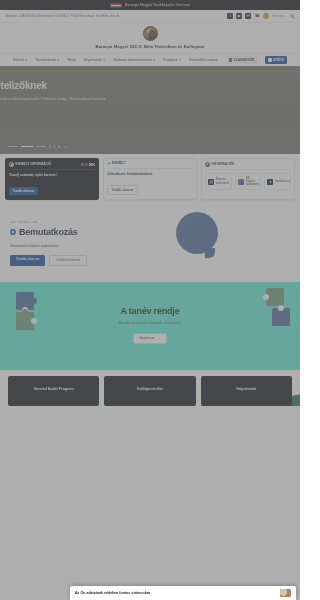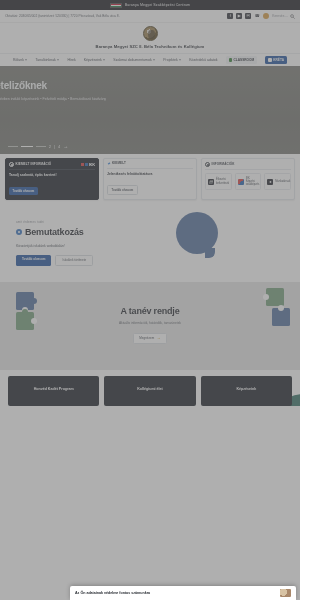--- a/index.html
+++ b/index.html
@@ -178,21 +178,21 @@
     background: #2b2e35; color: #fff; font-size: 4px;
     display: flex; align-items: center; justify-content: center;
   }
   .ii-ico.multi {
     background: linear-gradient(135deg,#d93a3a 0 50%,#1f5fb0 50% 100%);
   }
   .ii-ico.plain { background: #1d2128; }
   .ii-txt { font-size: 2.6px; color: #3a3f47; line-height: 1.3; min-width: 0; }
 
   
-  .section-a { position: relative; padding: 14px 16px 16px; background: #fff; overflow: hidden; }
+  .section-a { position: relative; padding: 14px 10px 16px; background: #fff; overflow: hidden; }
   .bubble {
     position: absolute; right: 82px; top: 6px;
     width: 42px; height: 42px; border-radius: 50%;
     background: #4c6b9a;
   }
   .bubble::after {
     content: ""; position: absolute; right: 3px; bottom: -4px;
     width: 10px; height: 10px; background: #4c6b9a;
     border-radius: 0 0 60% 0;
   }
@@ -213,21 +213,21 @@
     padding: 2.5px 6px; border-radius: 1.5px;
   }
   .btn-outline {
     background: #fff; color: #4a4f57; font-size: 3px;
     padding: 2.5px 6px; border-radius: 1.5px; border: 0.5px solid #d8dce1;
   }
 
   
   .section-b {
     position: relative; padding: 24px 10px 26px; text-align: center;
-    background: #e5e5e5; overflow: hidden;
+    background: #5eead4; overflow: hidden;
   }
   .puz { position: absolute; width: 18px; height: 18px; }
   .puz .body { position: absolute; inset: 0; border-radius: 1.5px; }
   .puz .knob {
     position: absolute; width: 6px; height: 6px; border-radius: 50%;
   }
   .puz-1 { left: 16px; top: 10px; }
   .puz-1 .body { background: #4c6b9a; }
   .puz-1 .knob.r { background: #4c6b9a; right: -3px; top: 6px; }
   .puz-1 .knob.b { background: #fff; left: 6px; bottom: -3px; }

